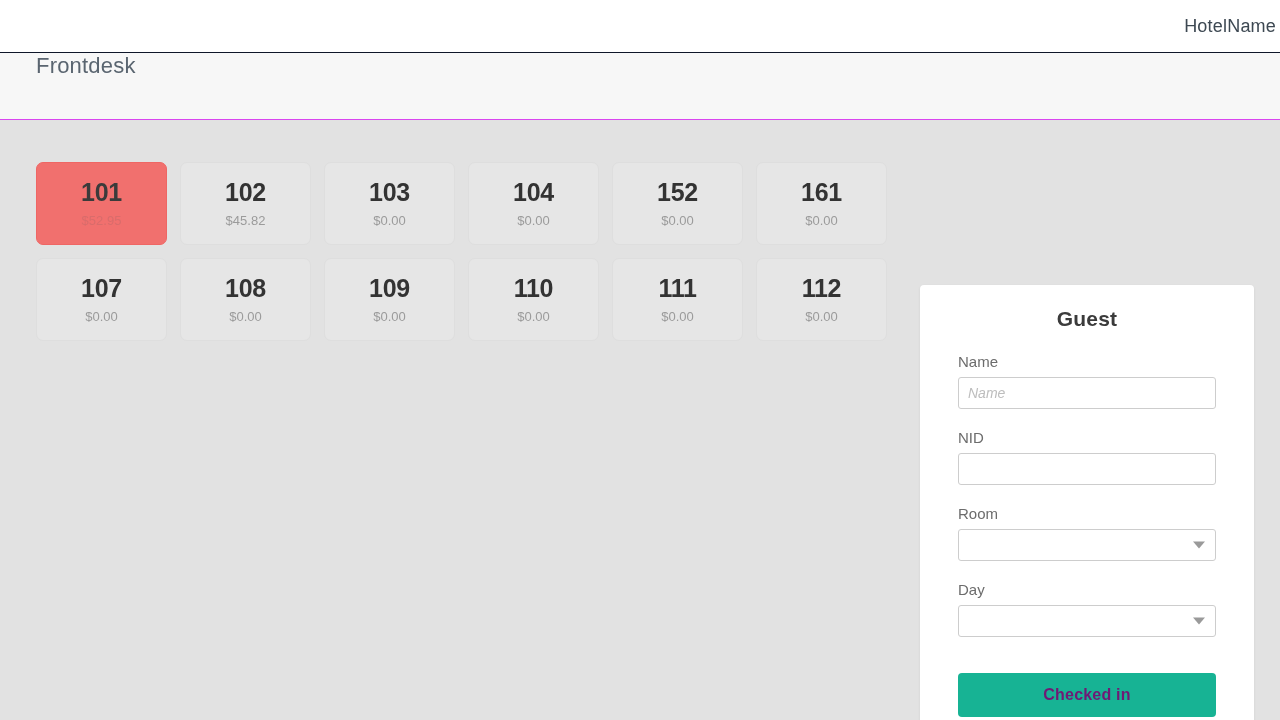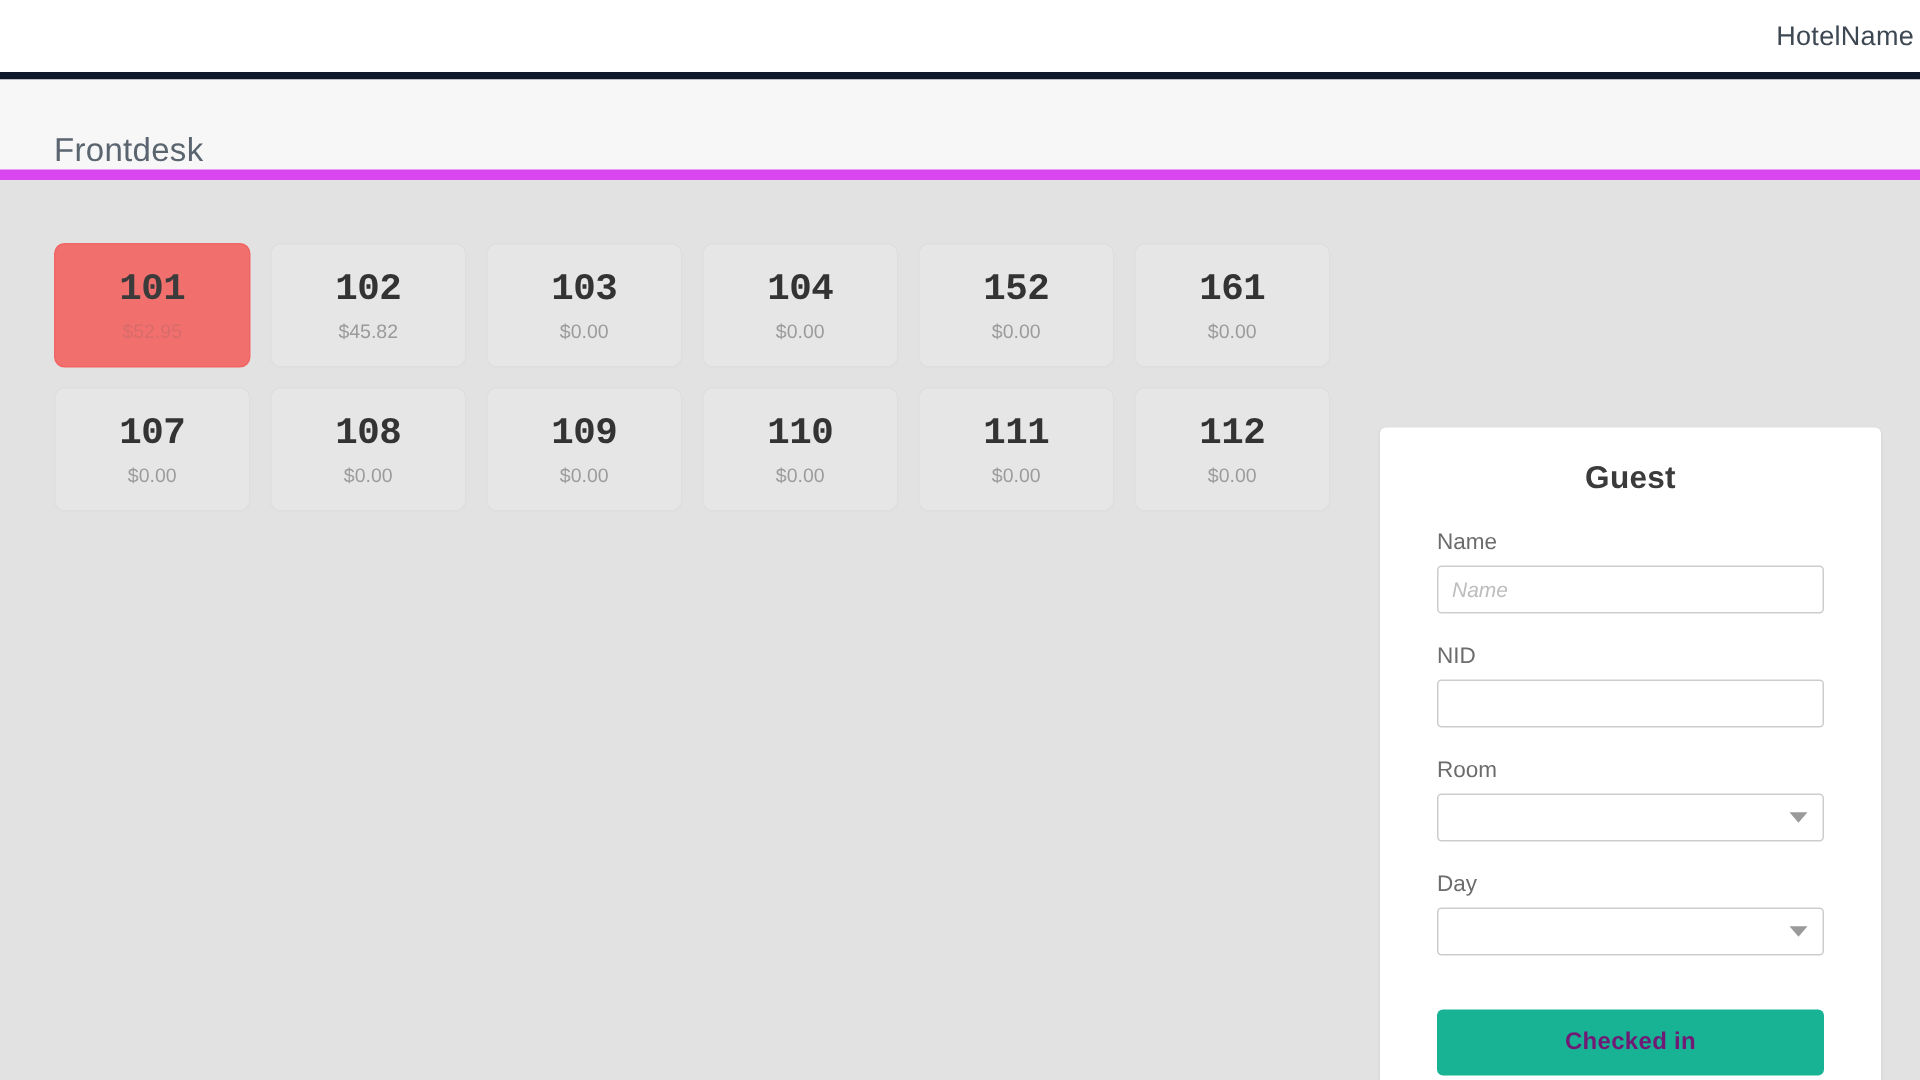--- a/index.html
+++ b/index.html
@@ -14,40 +14,40 @@
     font-family: "Liberation Sans", sans-serif;
     background: #e2e2e2;
     color: #333;
     position: relative;
   }
 
   
   .topbar {
     height: 53px;
     background: #ffffff;
-    border-bottom: 5px solid #0f172a;
+    border-bottom: 1px solid #0f172a;
     display: flex;
     align-items: center;
     justify-content: flex-end;
     padding-right: 4px;
   }
   .brand {
     font-size: 18px;
     color: #3d4852;
     letter-spacing: .2px;
     white-space: nowrap;
   }
 
   
   .subheader {
     height: 67px;
     background: #f7f7f7;
-    border-bottom: 7px solid #d946ef;
-    display: flex;
-    align-items: flex-end;
+    border-bottom: 1px solid #d946ef;
+    display: flex;
+    align-items: flex-start;
     padding-left: 36px;
   }
   .subheader-title {
     font-size: 22px;
     font-weight: 400;
     color: #5a6570;
     letter-spacing: .2px;
   }
 
   
@@ -79,21 +79,20 @@
     justify-content: center;
     cursor: pointer;
     user-select: none;
   }
   .room .num {
     font-size: 25px;
     font-weight: bold;
     color: #333333;
     line-height: 1;
     letter-spacing: -.3px;
-    font-family: Liberation Mono, monospace;
   }
   .room .price {
     margin-top: 9px;
     font-size: 13px;
     color: #9b9b9b;
     line-height: 1;
   }
   .room.occupied {
     background: #f1706e;
     border-color: #ef6664;

